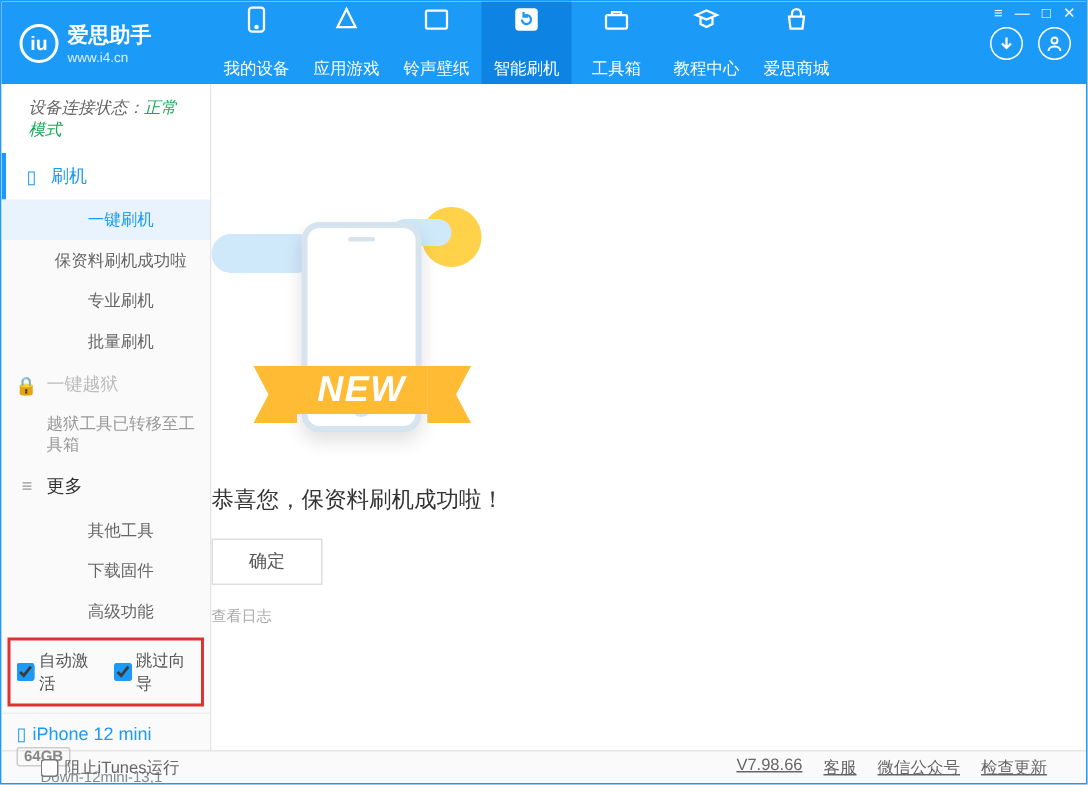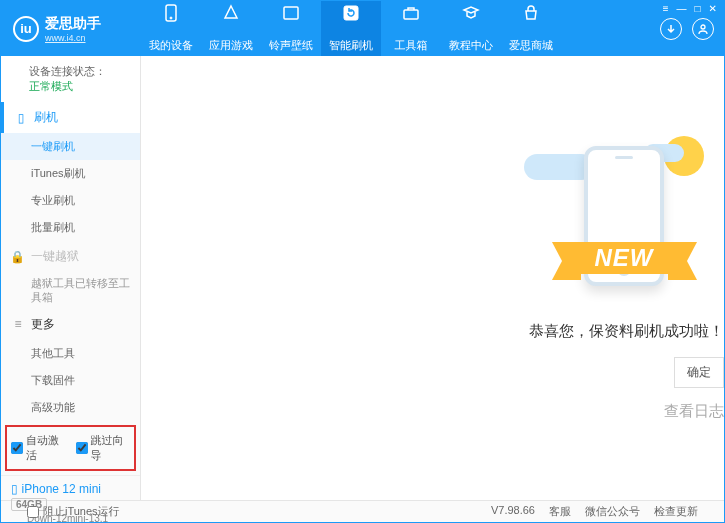--- a/index.html
+++ b/index.html
@@ -1,68 +1,68 @@
 <!DOCTYPE html>
 <html><head>
 <meta charset="utf-8">
 <style>
 * { margin: 0; padding: 0; box-sizing: border-box; font-family: "Microsoft YaHei", sans-serif; }
 body { width: 725px; height: 523px; background: #fff; border: 1px solid #1b9af7; overflow: hidden; font-size: 12px; }
 .header { background: #1b9af7; height: 55px; display: flex; align-items: center; color: #fff; }
 .logo-area { display: flex; align-items: center; padding: 0 12px; width: 140px; }
 .logo-ring { width: 26px; height: 26px; border: 2px solid #fff; border-radius: 50%; display: flex; align-items: center; justify-content: center; font-weight: bold; font-size: 13px; margin-right: 6px; }
 .logo-text { font-size: 14px; font-weight: bold; }
-.logo-url { font-size: 9px; opacity: .85; text-decoration: underline; }
+.logo-url { font-size: 9px; opacity: .85; }
 .nav { display: flex; flex: 1; height: 100%; }
 .nav-item { width: 60px; display: flex; flex-direction: column; align-items: center; justify-content: center; cursor: pointer; font-size: 11px; gap: 16px; }
 .nav-item.active { background: #0d84e3; text-align: right; }
 .nav-ico { width: 18px; height: 18px; display: flex; align-items: center; justify-content: center; }
 .nav-ico svg { fill: #fff; stroke: #fff; }
 .head-right { margin-left: auto; display: flex; align-items: center; padding: 0 10px; gap: 10px; }
 .head-circ { width: 22px; height: 22px; border: 1.5px solid #fff; border-radius: 50%; display: flex; align-items: center; justify-content: center; cursor: pointer; }
 .titlebar { position: absolute; top: 3px; right: 8px; display: flex; gap: 8px; color: #fff; font-size: 10px; align-items: center; }
 .titlebar span { cursor: pointer; }
 .body { display: flex; height: calc(100% - 55px - 22px); }
 .sidebar { width: 140px; border-right: 1px solid #e5e5e5; display: flex; flex-direction: column; background: #fafafa; }
-.status-line { font-size: 11px; color: #666; padding: 8px 28px; background: #fff; }
+.status-line { font-size: 11px; color: #666; padding: 8px 18px; background: #fff; font-style: italic; }
 .status-val { color: #19a955; }
 .side-group-h { display: flex; align-items: center; gap: 6px; padding: 7px 10px; font-size: 12px; color: #333; cursor: pointer; }
 .side-group-h.blue { color: #1b9af7; border-left: 3px solid #1b9af7; background:#fff; }
 .side-ico { width: 14px; height: 14px; display:flex; align-items:center; justify-content:center; color:#999; }
-.side-item { padding: 6px 10px 6px 30px; font-size: 11px; color: #666; cursor: pointer; }
+.side-item { padding: 6px 10px 6px 30px; font-size: 11px; color: #666; cursor: pointer; text-align: center; }
 .side-item.active { background: #e8f3fd; color: #1b9af7; }
 .side-note { padding: 4px 10px 4px 30px; font-size: 11px; color: #999; line-height: 1.3; }
 .side-spacer { flex: 1; }
 .check-row { border: 2px solid #d33; margin: 4px; padding: 6px 4px; display: flex; gap: 10px; font-size: 11px; color: #555; }
 .check-row label { display: flex; align-items: center; gap: 3px; cursor: pointer; }
 .device-block { padding: 6px 10px; border-top: 1px solid #eee; }
 .dev-name { color: #1b9af7; font-size: 12px; display: flex; align-items: center; gap: 4px; }
 .dev-badge { display:inline-block; border:1px solid #ccc; border-radius:2px; padding:0 4px; font-size:10px; color:#888; margin-top:2px;font-weight:bold; }
 .dev-sub { font-size: 10px; color: #888; margin-top: 2px; margin-left: 16px; }
-.main { flex: 1; display: flex; flex-direction: column; align-items: flex-end; justify-content: center; position: relative; background:#fff; }
+.main { flex: 1; display: flex; flex-direction: column; align-items: flex-start; justify-content: center; position: relative; background:#fff; }
 .phone-ill { width: 200px; height: 170px; position: relative; margin-bottom: 16px; }
 .sun { position:absolute; top:0; right:20px; width:40px; height:40px; background:#ffd24a; border-radius:50%; }
 .cloud { position:absolute; background:#cfe8fa; border-radius:40px; }
 .cloud.a { top:18px; left:0; width:70px; height:26px; }
 .cloud.b { top:8px; left:120px; width:40px; height:18px; }
 .phone { position:absolute; left:60px; top:10px; width:80px; height:140px; background:#fff; border:4px solid #d6e4ef; border-radius:12px; box-shadow:0 6px 12px rgba(0,0,0,.12); }
 .phone::before { content:""; position:absolute; top:6px; left:50%; transform:translateX(-50%); width:18px; height:3px; background:#d6e4ef; border-radius:2px; }
 .phone::after { content:""; position:absolute; bottom:6px; left:50%; transform:translateX(-50%); width:10px; height:10px; border:2px solid #d6e4ef; border-radius:50%; }
 .ribbon { position:absolute; bottom:28px; left:0; right:0; height:40px; display:flex; align-items:center; justify-content:center; }
 .ribbon-band { background:#ffbb33; color:#fff; font-weight:900; font-size:24px; padding:2px 14px; letter-spacing:1px; font-style:italic; position:relative; }
 .ribbon-band::before, .ribbon-band::after { content:""; position:absolute; top:0; width:0; height:0; border:19px solid #ffbb33; }
 .ribbon-band::before { right:100%; border-left-color:transparent; border-left-width:10px; }
 .ribbon-band::after { left:100%; border-right-color:transparent; border-right-width:10px; }
 .msg { font-size: 15px; color: #333; margin-bottom: 16px; }
-.ok-btn { border:1px solid #ddd; background:#fff; padding:6px 12px; font-size:12px; color:#555; cursor:pointer; margin-bottom:14px; }
-.log-link { font-size: 15px; color: #aaa; cursor: pointer; font-family: Liberation Mono, monospace; }
+.ok-btn { border:1px solid #ddd; background:#fff; padding:6px 24px; font-size:12px; color:#555; cursor:pointer; margin-bottom:14px; }
+.log-link { font-size: 10px; color: #aaa; cursor: pointer; font-family: Liberation Mono, monospace; }
 .footer { height: 22px; border-top: 1px solid #e5e5e5; display: flex; align-items: center; font-size: 11px; color: #666; padding: 0 26px; background:#fafafa; }
 .footer label { display:flex; align-items:center; gap:4px; cursor:pointer; }
 .footer-right { margin-left:auto; display:flex; gap:14px; }
-.footer-right span { cursor:pointer; }
+.footer-right span { cursor:pointer;text-decoration:underline; }
 input[type=checkbox]{ accent-color:#1b9af7; width:12px; height:12px; }
 </style>
 </head>
 <body>
 
 <div class="titlebar">
   <span>≡</span>
   <span>—</span>
   <span>□</span>
   <span>✕</span>
@@ -158,21 +158,21 @@
 <div class="body">
   <div class="sidebar">
     <div class="status-line">
       <span>设备连接状态：</span><span class="status-val">正常模式</span>
     </div>
     <div class="side-group-h blue">
       <span class="side-ico" style="color:#1b9af7">▯</span>
       <span>刷机</span>
     </div>
     <div class="side-item active">一键刷机</div>
-    <div class="side-item">iTunes刷机</div>
+    <div class="side-item">保资料刷机成功啦</div>
     <div class="side-item">专业刷机</div>
     <div class="side-item">批量刷机</div>
 
     <div class="side-group-h">
       <span class="side-ico">🔒</span>
       <span style="color:#bbb">一键越狱</span>
     </div>
     <div class="side-note">越狱工具已转移至工具箱</div>
 
     <div class="side-group-h">

